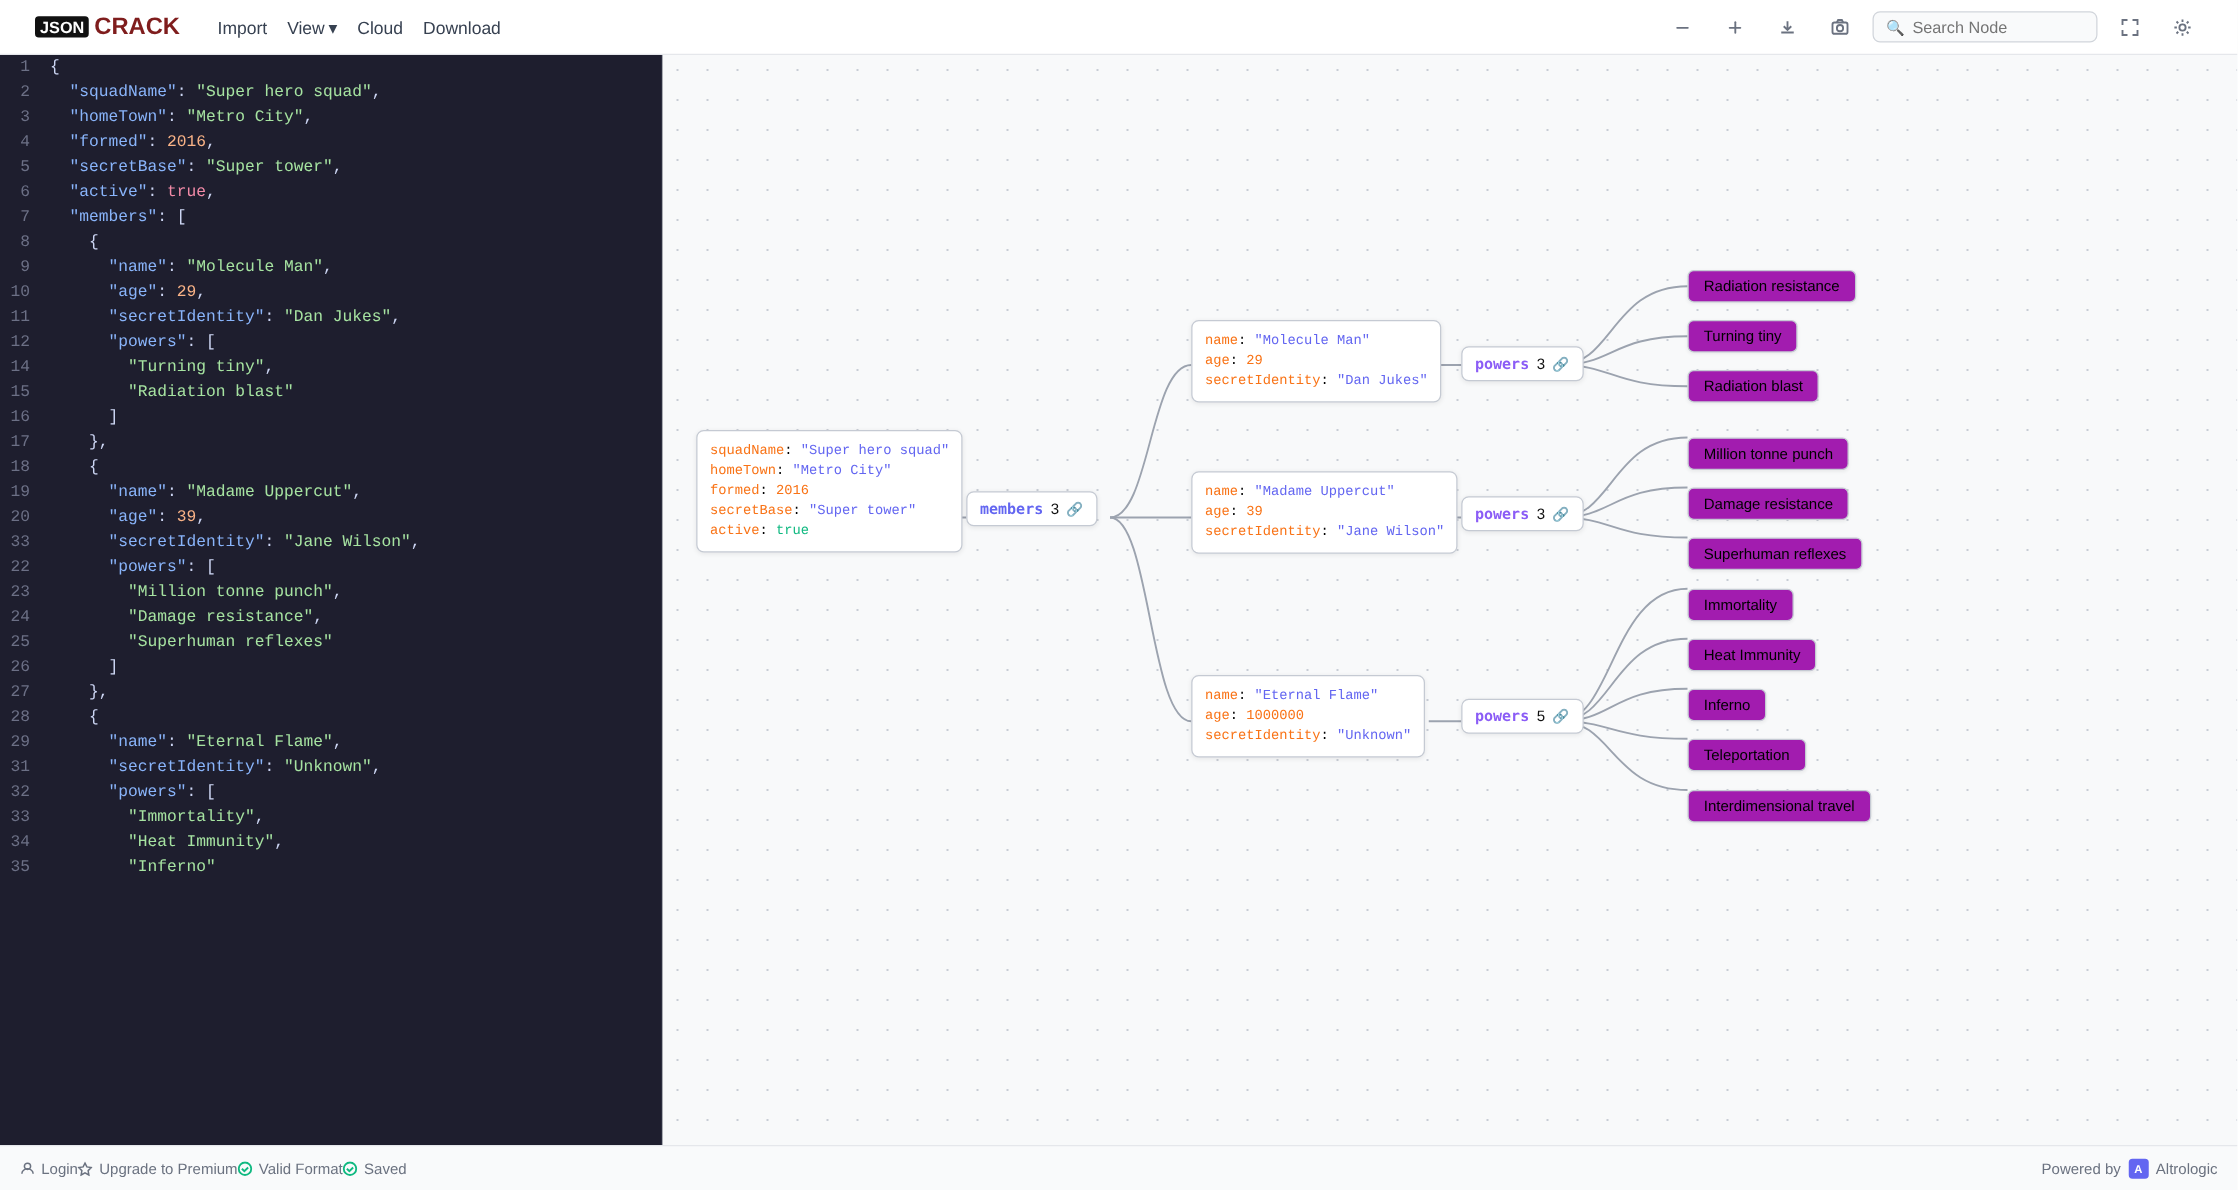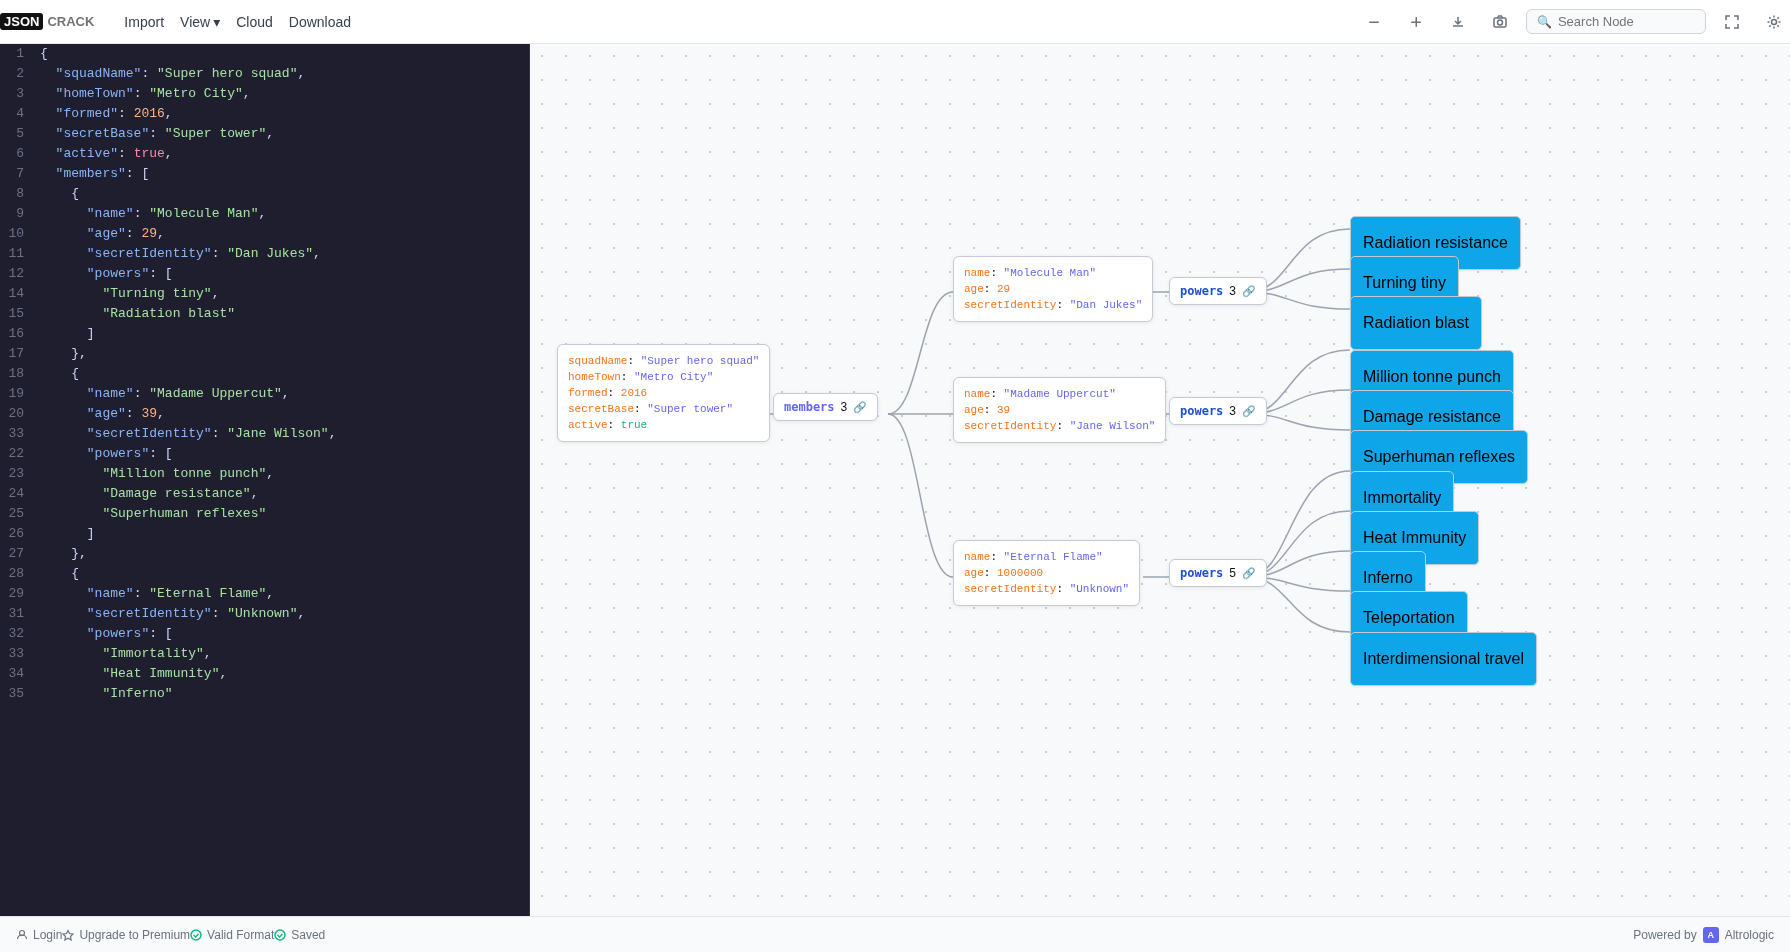--- a/index.html
+++ b/index.html
@@ -1,26 +1,26 @@
 <!DOCTYPE html>
 <html><head>
   <meta charset="utf-8">
   <style>
     * { box-sizing: border-box; margin: 0; padding: 0; }
     body { font-family: -apple-system, BlinkMacSystemFont, 'Segoe UI', sans-serif; background: #fff; height: 952px; overflow: hidden; display: flex; flex-direction: column; }
 
     
     .header {
       display: flex; align-items: center; gap: 24px;
-      padding: 0 0; height: 44px; border-bottom: 1px solid #e5e7eb;
+      padding: 0 28px; height: 44px; border-bottom: 1px solid #e5e7eb;
       background: #fff; flex-shrink: 0;
     }
     .logo { display: flex; align-items: center; gap: 4px; font-weight: 700; font-size: 15px; }
     .logo-json { background: #111; color: #fff; padding: 1px 4px; border-radius: 3px; font-size: 13px; }
-    .logo-crack { color: #737373; font-size: 13px; }
+    .logo-crack { color: #7f1d1d; font-size: 19px; }
     .nav-item { font-size: 14px; color: #374151; cursor: pointer; padding: 4px 6px; border-radius: 4px; display: flex; align-items: center; gap: 3px; }
     .nav-spacer { flex: 1; }
     .header-right { display: flex; align-items: center; gap: 10px; }
     .icon-btn { width: 32px; height: 32px; display: flex; align-items: center; justify-content: center; cursor: pointer; color: #6b7280; border-radius: 6px; }
     .search-box {
       display: flex; align-items: center; gap: 6px;
       border: 1px solid #d1d5db; border-radius: 6px; padding: 4px 10px;
       width: 180px; background: #f9fafb;
     }
     .search-box input { border: none; background: transparent; outline: none; font-size: 13px; color: #374151; width: 100%; }
@@ -64,25 +64,25 @@
       padding: 8px 10px;
       white-space: nowrap;
       box-shadow: 0 1px 4px rgba(0,0,0,0.08);
       cursor: pointer;
     }
 
     .node-root { left: 27px; top: 296px; min-width: 165px; }
 
     .node-leaf {
       position: absolute;
-      background: #0ea5e9;
+      background: #a21caf;
       border: 1.5px solid #c5cad3;
       border-radius: 5px;
-      font-size: 16px;
-      padding: 17px 12px;
+      font-size: 12px;
+      padding: 5px 12px;
       white-space: nowrap;
       cursor: pointer;
       box-shadow: 0 1px 3px rgba(0,0,0,0.06);
     }
 
     
     .root-field { display: block; }
     .rk { color: #f97316; }
     .rv { color: #6366f1; }
     .rv-bool { color: #10b981; }
@@ -94,21 +94,21 @@
     .mv-num { color: #f97316; }
 
     
     .powers-node {
       display: flex; align-items: center; gap: 6px;
       background: #fff; border: 1.5px solid #c5cad3; border-radius: 6px;
       padding: 6px 10px; cursor: pointer; position: absolute;
       box-shadow: 0 1px 4px rgba(0,0,0,0.08);
       font-size: 12px;
     }
-    .powers-label { color: #1d4ed8; font-weight: 600; font-family: 'Consolas', monospace; }
+    .powers-label { color: #8b5cf6; font-weight: 600; font-family: 'Consolas', monospace; }
     .powers-count { color: #111; font-weight: 500; }
     .link-icon { color: #9ca3af; font-size: 11px; cursor: pointer; }
 
     
     .members-badge {
       position: absolute;
       left: 240px; top: 344px;
       background: #fff; border: 1.5px solid #c5cad3; border-radius: 6px;
       padding: 6px 10px; display: flex; align-items: center; gap: 6px;
       font-size: 12px; cursor: pointer;

